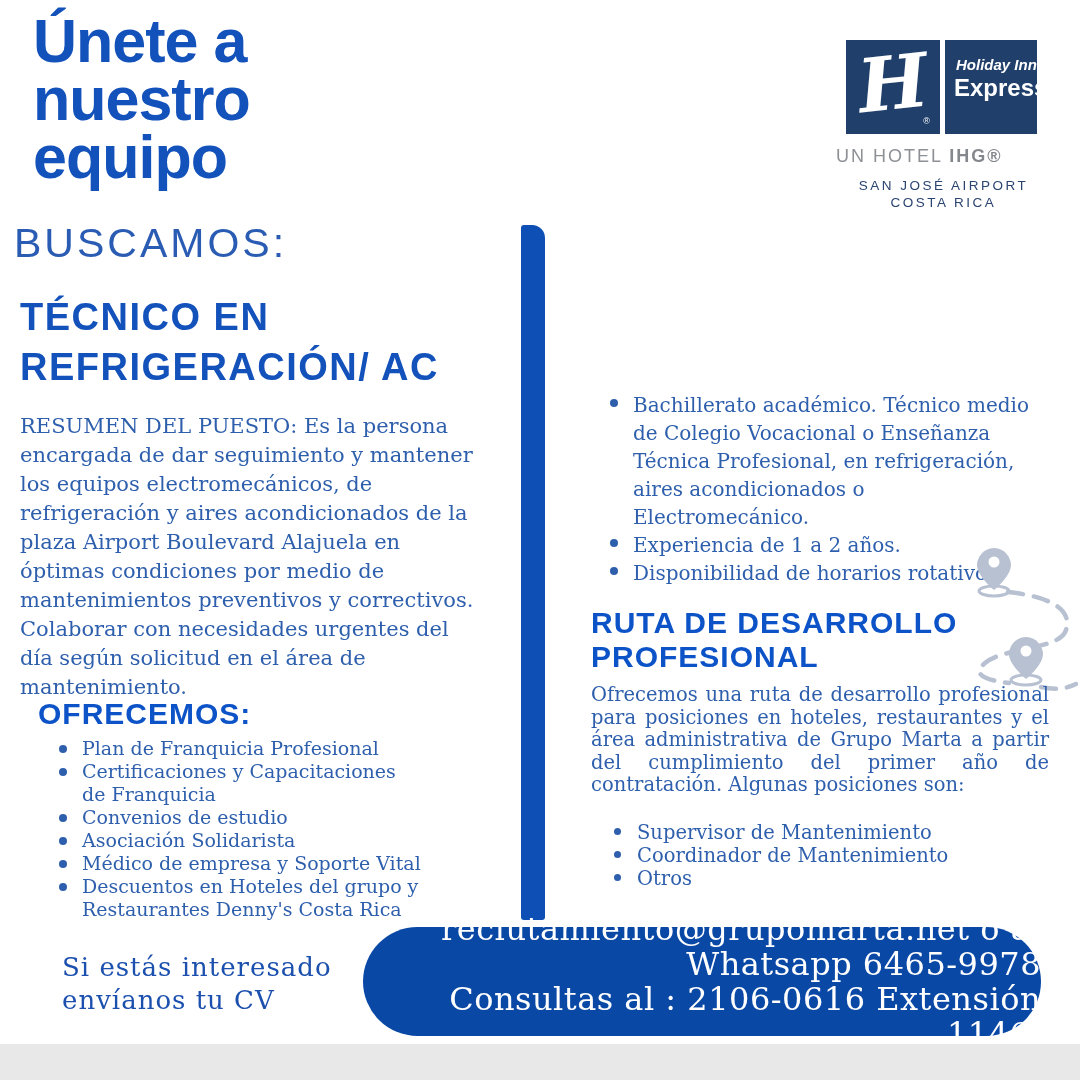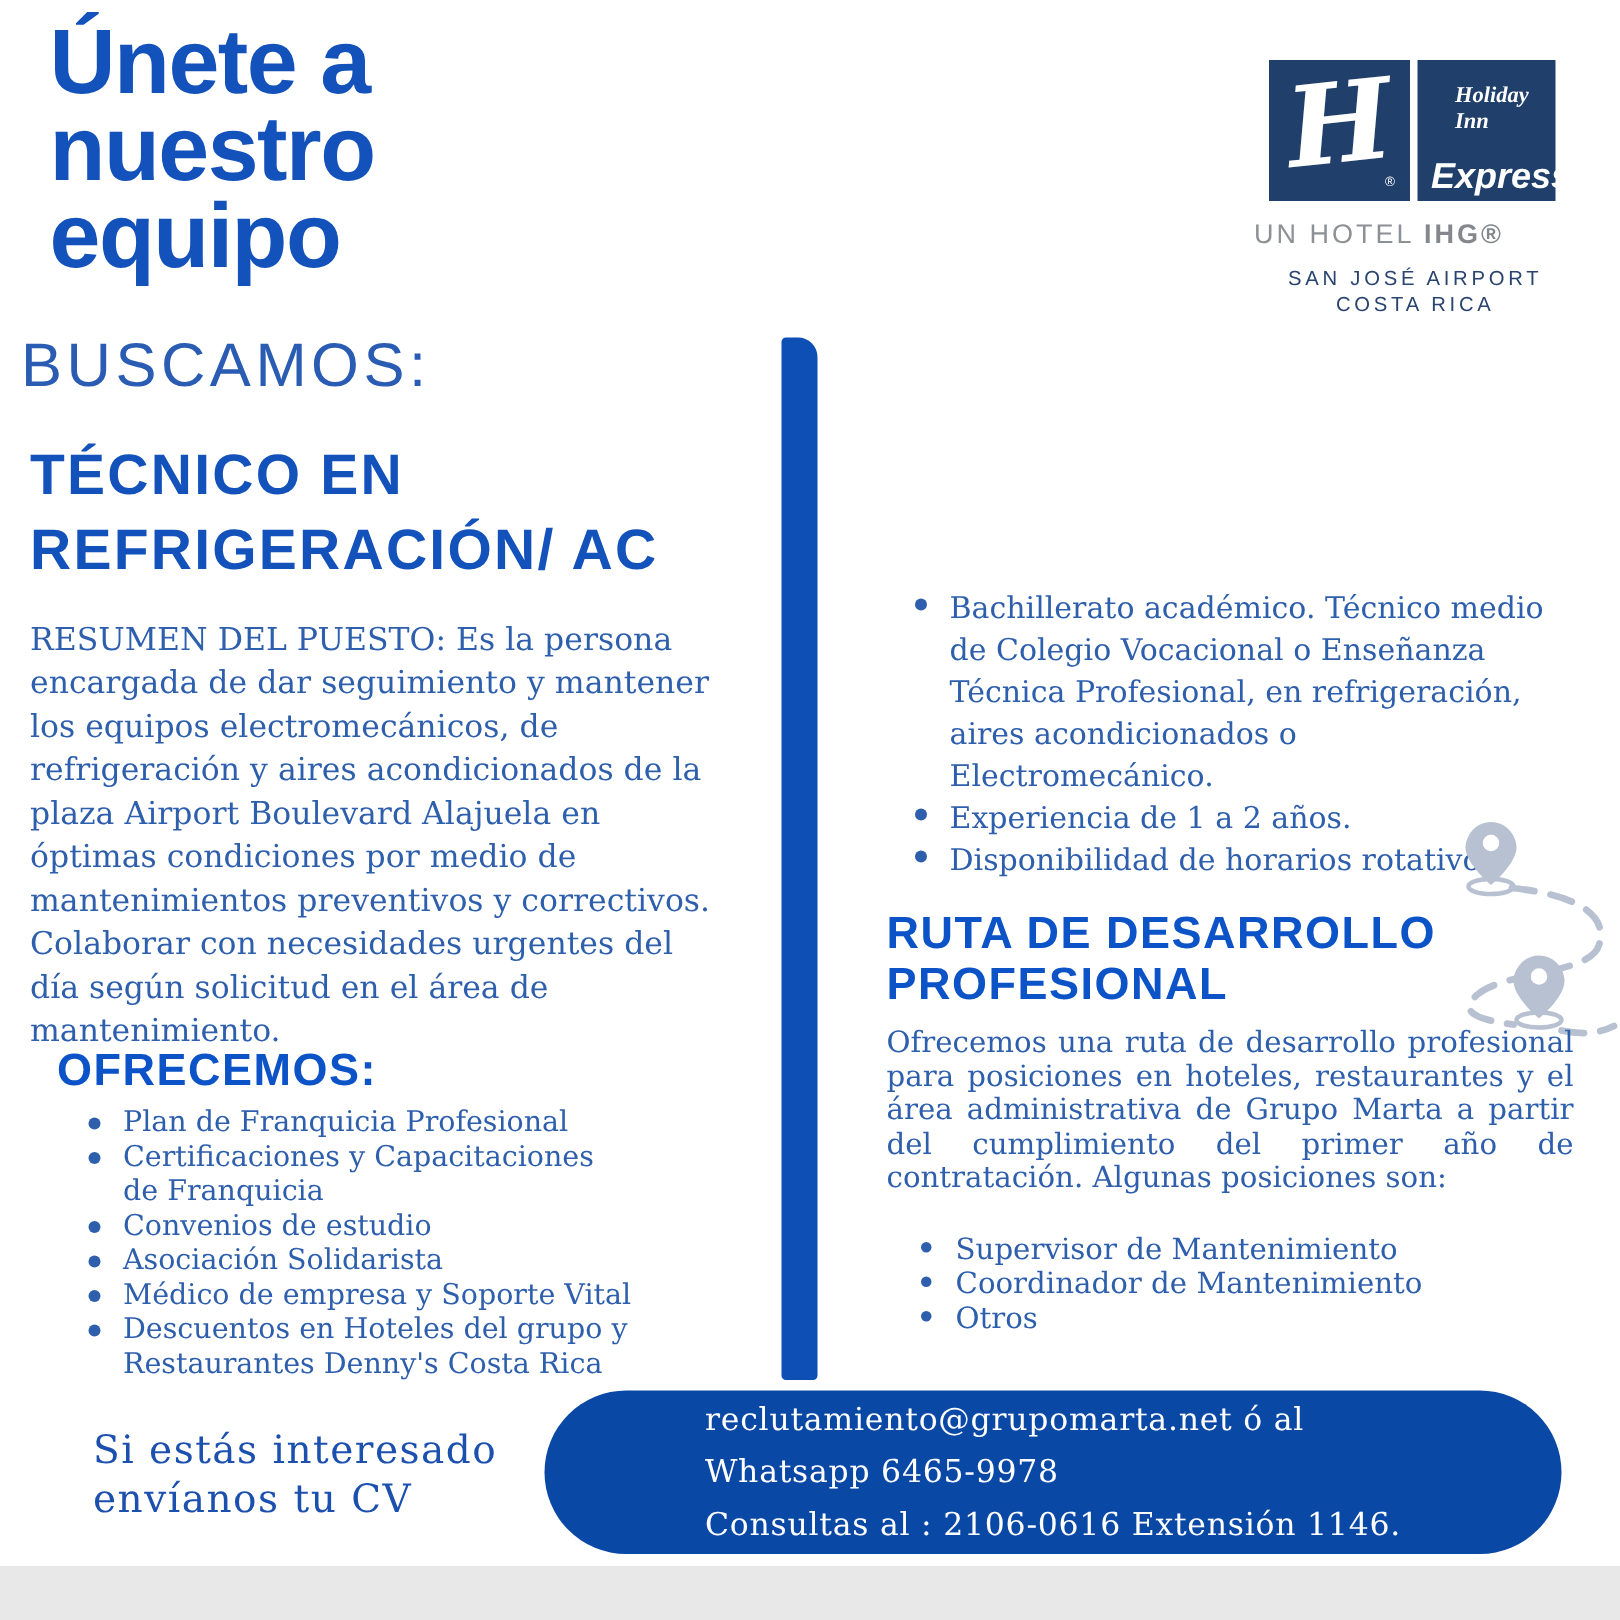--- a/index.html
+++ b/index.html
@@ -60,26 +60,25 @@
   .logo-reg{
     position:absolute;right:10px;bottom:8px;color:#ffffff;font-size:9px;
     font-family:"Liberation Sans",sans-serif;transform:none;
   }
   .logo-panel{
     width:92px;height:94px;background:#20406b;color:#ffffff;
     display:flex;flex-direction:column;justify-content:flex-start;
     padding:0;box-sizing:border-box;
   }
   .brand-line1{
-    font-style:italic;font-weight:bold;font-size:15px;margin:16px 0 0 25px;
+    font-style:italic;font-weight:bold;font-size:15px;margin:16px 0 0 11px;
     letter-spacing:0;
-    font-family:Liberation Serif, serif;
   }
   .brand-line2{
-    font-style:italic;font-weight:bold;font-size:24px;margin:14px 0 0 9px;
+    font-weight:bold;font-size:24px;margin:1px 0 0 9px;
   }
   .hotel-ihg{
     left:836px;top:146px;width:215px;text-align:left;color:#8d9196;
     font-size:18px;letter-spacing:2px;
   }
   .hotel-ihg .ihg-bold{font-weight:bold;color:#84888d;}
   .hotel-location{
     left:836px;top:177px;width:215px;text-align:center;color:#2a4470;
     font-size:13.5px;letter-spacing:2.5px;line-height:17px;font-weight:500;
   }
@@ -99,22 +98,22 @@
   
   .cv-note{
     left:62px;top:951px;font-family:"DejaVu Serif",serif;font-size:26px;
     line-height:33px;color:#1c50ae;letter-spacing:1px;
   }
   .contact-pill{
     left:363px;top:927px;width:678px;height:109px;background:#0a48a6;
     border-radius:55px;display:flex;align-items:center;justify-content:center;
   }
   .contact-lines{
-    color:#ffffff;font-family:"DejaVu Serif",serif;font-size:21px;
-    line-height:35px;text-align:left;letter-spacing:0.5px;
+    color:#ffffff;font-family:"DejaVu Serif",serif;font-size:32px;
+    line-height:35px;text-align:right;letter-spacing:0.5px;
   }
 </style>
 </head>
 <body>
 
 <div class="canvas">
 
   <div class="abs hero-title preline">Únete a
 nuestro
 equipo</div>

